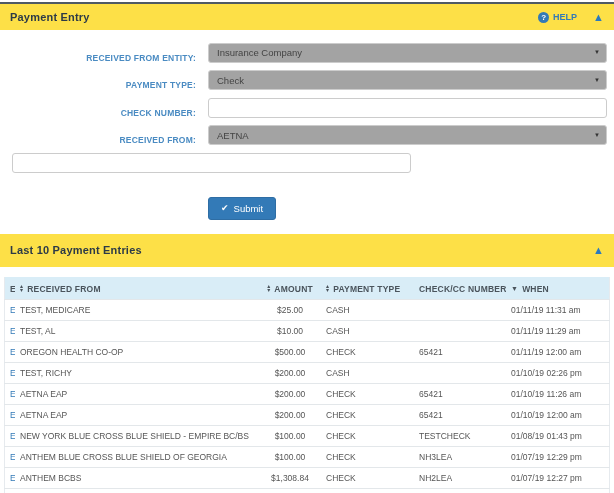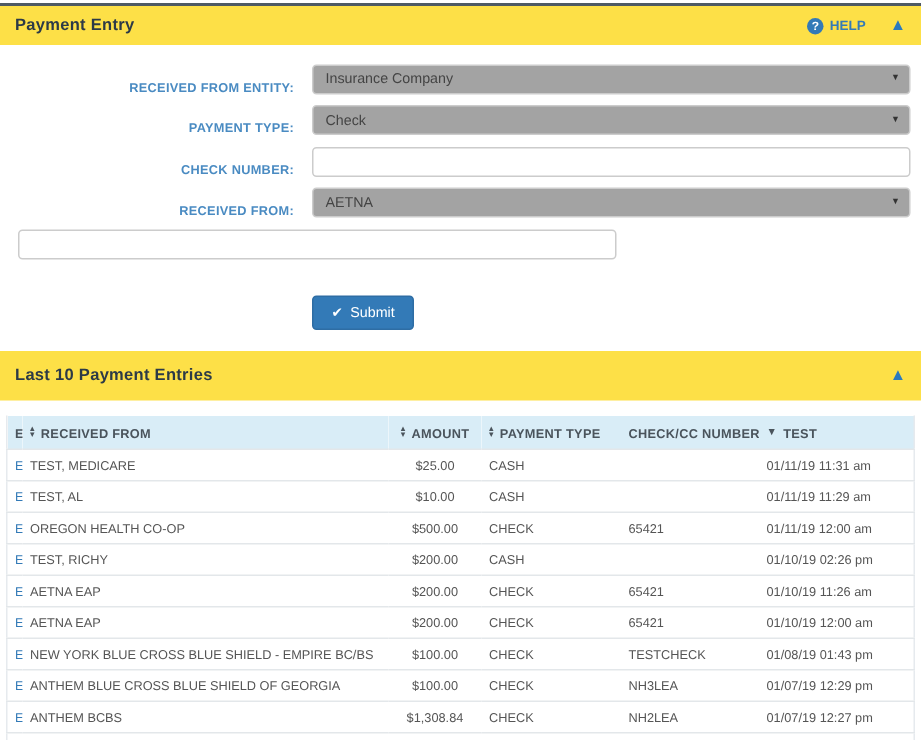--- a/index.html
+++ b/index.html
@@ -112,21 +112,21 @@
               </span><span class="th-label">RECEIVED FROM</span></th>
             <th class="w-amount col-amount"><span class="sort-both">
                 <span>▴</span>
                 <span>▾</span>
               </span><span class="th-label">AMOUNT</span></th>
             <th class="w-payment-type col-payment-type"><span class="sort-both">
                 <span>▴</span>
                 <span>▾</span>
               </span><span class="th-label">PAYMENT TYPE</span></th>
             <th class="w-check-cc-number col-check-cc-number"><span class="th-label">CHECK/CC NUMBER</span></th>
-            <th class="w-when col-when"><span class="sort-desc">▼</span><span class="th-label">TEST</span></th>
+            <th class="w-when col-when"><span class="sort-desc">▼</span><span class="th-label">WHEN</span></th>
           </tr>
       </thead>
       <tbody id="entries-body">
           <tr>
             <td class="col-edit-payment"><a class="edit-link">Edit</a></td>
             <td class="col-received-from">TEST, MEDICARE</td>
             <td class="col-amount">$25.00</td>
             <td class="col-payment-type">CASH</td>
             <td class="col-check-cc-number"></td>
             <td class="col-when">01/11/19 11:31 am</td>

